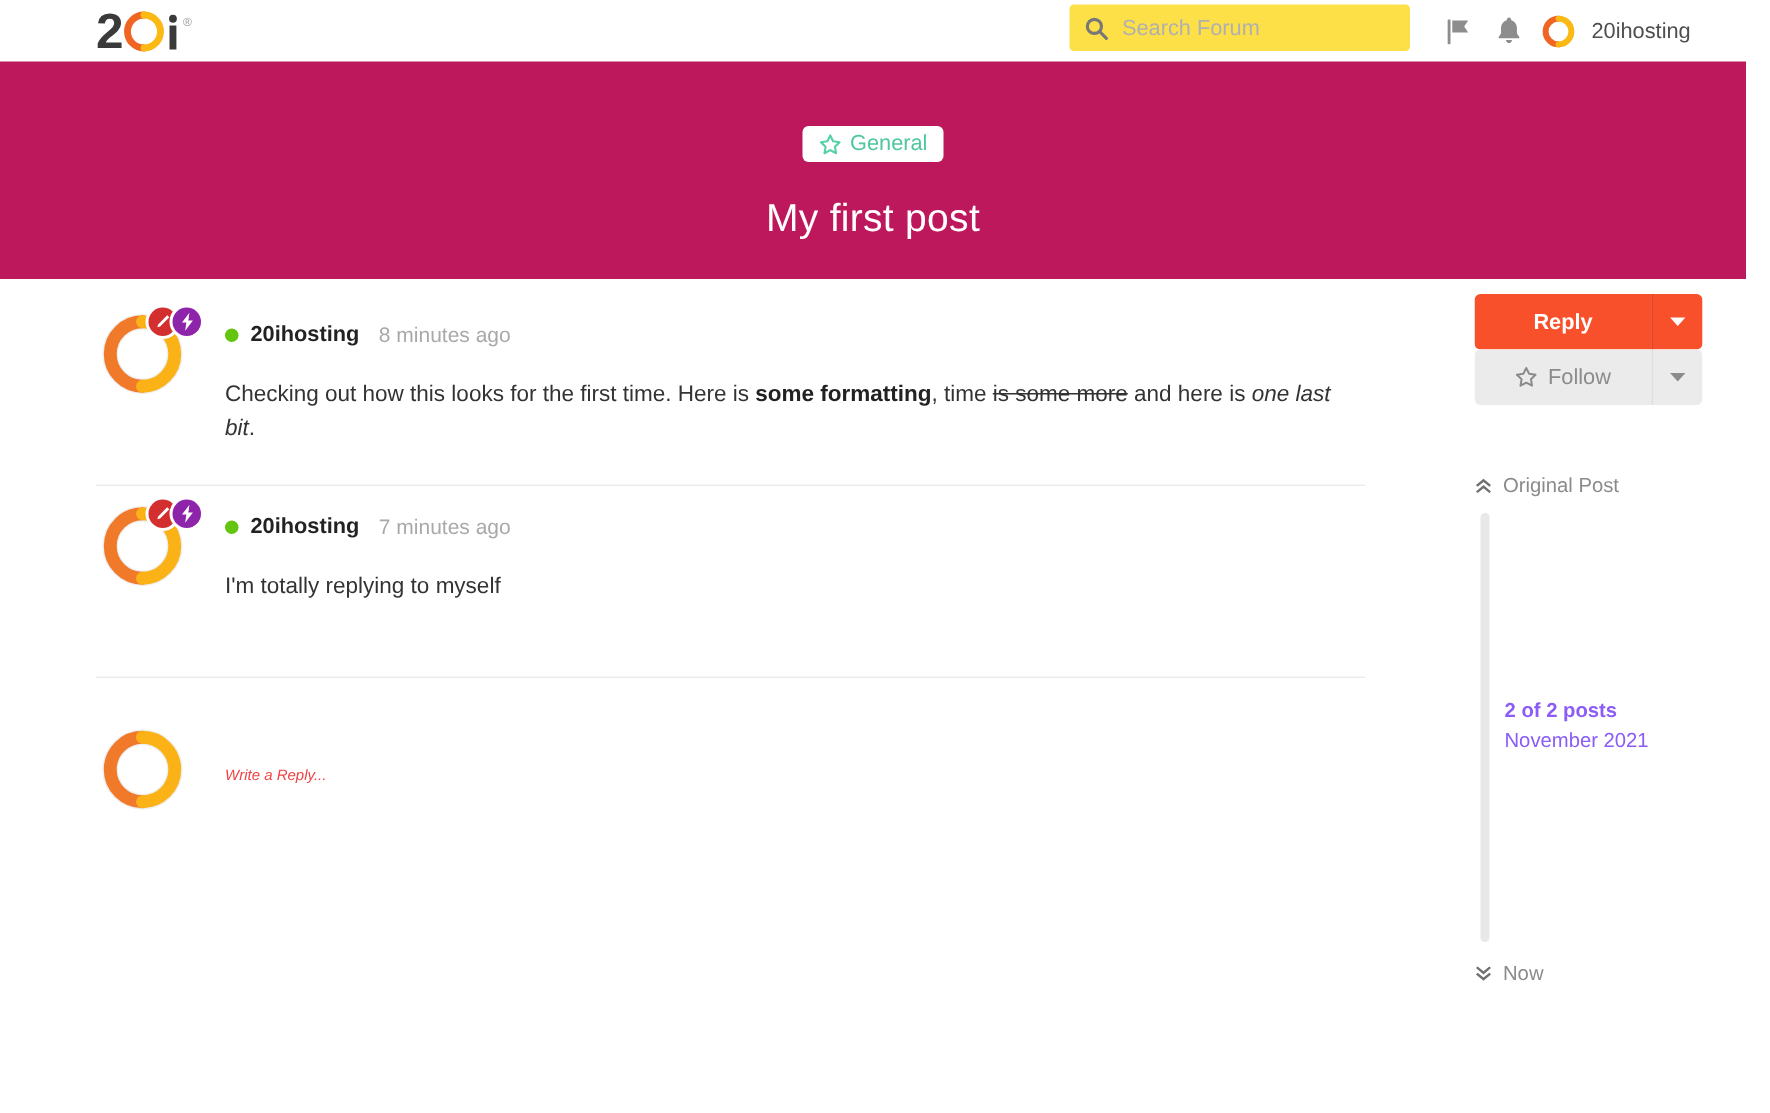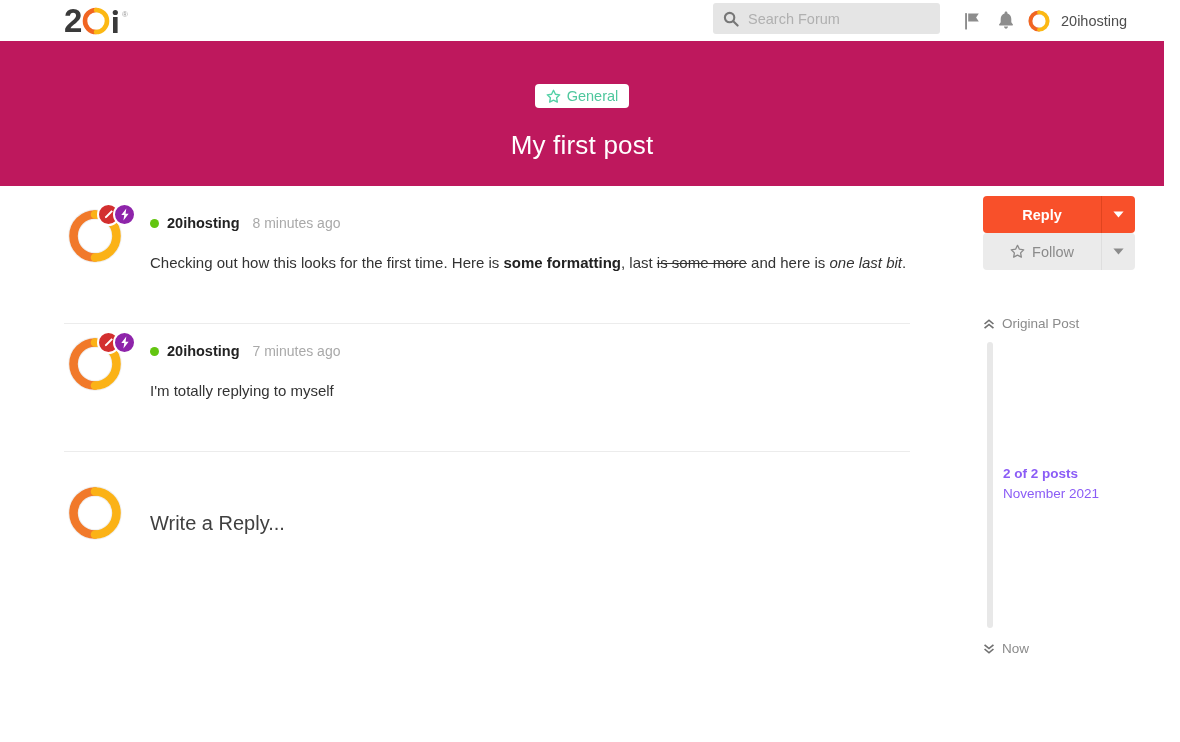--- a/index.html
+++ b/index.html
@@ -33,21 +33,21 @@
     align-items: center;
   }
   .logo-svg { display: block; }
 
   .search-box {
     position: absolute;
     left: 713px;
     top: 3px;
     width: 227px;
     height: 31px;
-    background: #e5e5e5;
+    background: #fde047;
     border-radius: 3px;
     display: flex;
     align-items: center;
     padding-left: 10px;
   }
   .search-icon {
     width: 16px; height: 16px;
     flex: 0 0 auto;
     color: #777;
     margin-right: 9px;
@@ -216,23 +216,24 @@
   
   .composer {
     position: relative;
     min-height: 140px;
     padding-top: 30px;
   }
   .composer .avatar-wrap { top: 30px; }
   .composer-input {
     padding-left: 86px;
     padding-top: 30px;
-    font-size: 20px;
-    color: #404040;
+    font-size: 10px;
+    color: #ef4444;
     cursor: text;
+    font-style: italic;
   }
 
   
   .sidebar {
     position: absolute;
     left: 983px;
     top: 196px;
     width: 152px;
   }
 
@@ -404,21 +405,21 @@
         </div>
       </div>
     </div>
 
     <div class="post-head">
       <span class="online-dot"></span>
       <span class="author">20ihosting</span>
       <span class="post-time">8 minutes ago</span>
     </div>
 
-    <div class="post-body"><span>Checking out how this looks for the first time. Here is </span><b>some formatting</b><span>, last </span><s>is some more</s><span> and here is </span><i>one last bit</i><span>.</span></div>
+    <div class="post-body"><span>Checking out how this looks for the first time. Here is </span><b>some formatting</b><span>, time </span><s>is some more</s><span> and here is </span><i>one last bit</i><span>.</span></div>
   </div>
 
   <div class="post post-2">
     <div class="avatar-wrap">
       <svg class="ring" width="62" height="62" viewBox="0 0 62 62">
         <circle cx="31" cy="31" r="21.5" fill="none" stroke="#efefef" stroke-width="10.5"></circle>
         <path d="M31 9.5 A21.5,21.5 0 0 0 31 52.5" fill="none" stroke="#f1792a" stroke-width="8.6" stroke-linecap="round"></path>
         <path d="M31 9.5 A21.5,21.5 0 0 1 31 52.5" fill="none" stroke="#fbb216" stroke-width="8.6" stroke-linecap="round"></path>
       </svg>
       <div class="badges">

